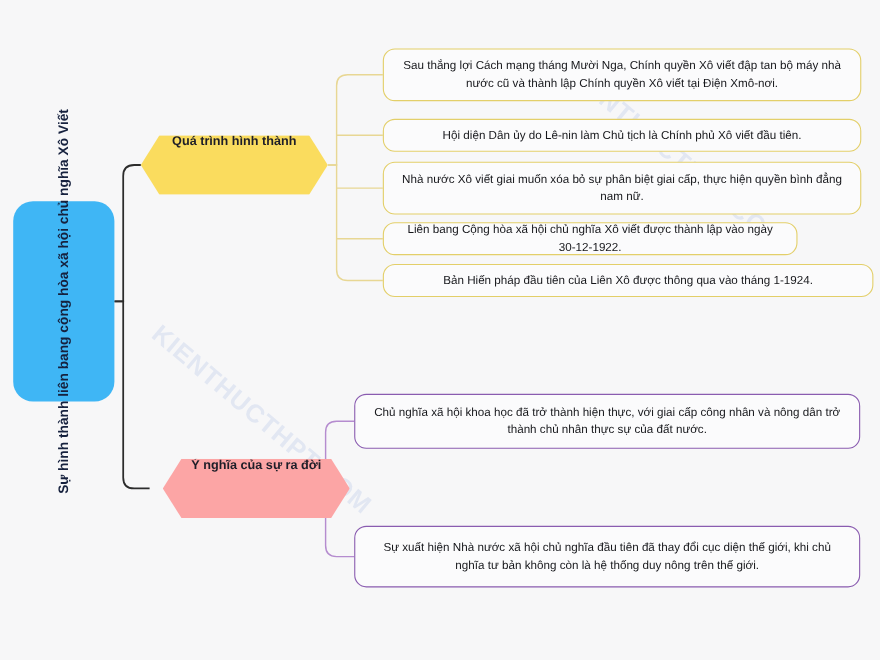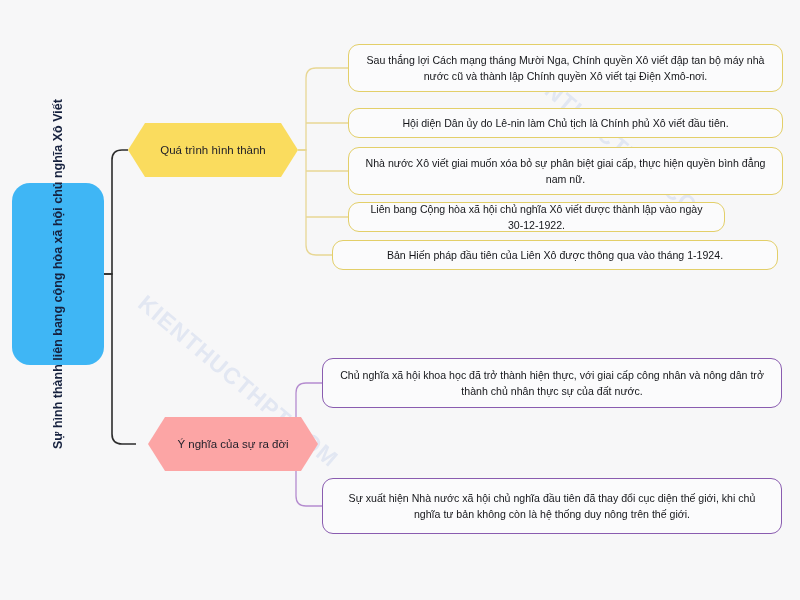--- a/index.html
+++ b/index.html
@@ -60,25 +60,25 @@
     font-weight: 700;
     color: #16213e;
     line-height: 1.45;
     text-align: center;
   }
 
   
   .hex {
     position: absolute;
     display: flex;
-    align-items: center;
+    align-items: flex-start;
     justify-content: center;
     clip-path: polygon(10% 0%, 90% 0%, 100% 50%, 90% 100%, 10% 100%, 0% 50%);
     font-size: 11.5px;
-    font-weight: 400;
+    font-weight: 700;
     color: #1e1e28;
     text-align: center;
     padding: 0 14px;
     box-sizing: border-box;
   }
   #branch-forming {
     left: 128px;  top: 123px;
     width: 170px; height: 54px;
     background: #fadc5e;
   }
@@ -103,21 +103,21 @@
     color: #15161a;
     padding: 6px 14px;
   }
   .leaf.yellow { border: 1.4px solid #e3cf69; }
   .leaf.purple { border: 1.6px solid #8a5cb0; }
 
   #leaf-y-1 { left: 348px; top: 44px;  width: 435px; height: 48px; }
   #leaf-y-2 { left: 348px; top: 108px; width: 435px; height: 30px; }
   #leaf-y-3 { left: 348px; top: 147px; width: 435px; height: 48px; }
   #leaf-y-4 { left: 348px; top: 202px; width: 377px; height: 30px; }
-  #leaf-y-5 { left: 332px; top: 240px; width: 446px; height: 30px; justify-content: center; }
+  #leaf-y-5 { left: 348px; top: 240px; width: 446px; height: 30px; justify-content: center; }
 
   #leaf-p-1 { left: 322px; top: 358px; width: 460px; height: 50px; }
   #leaf-p-2 { left: 322px; top: 478px; width: 460px; height: 56px; }
 </style>
 </head>
 <body>
 
 <div id="canvas">
 
   <div class="watermark" id="wm-1">KIENTHUCTHPT.COM</div>

